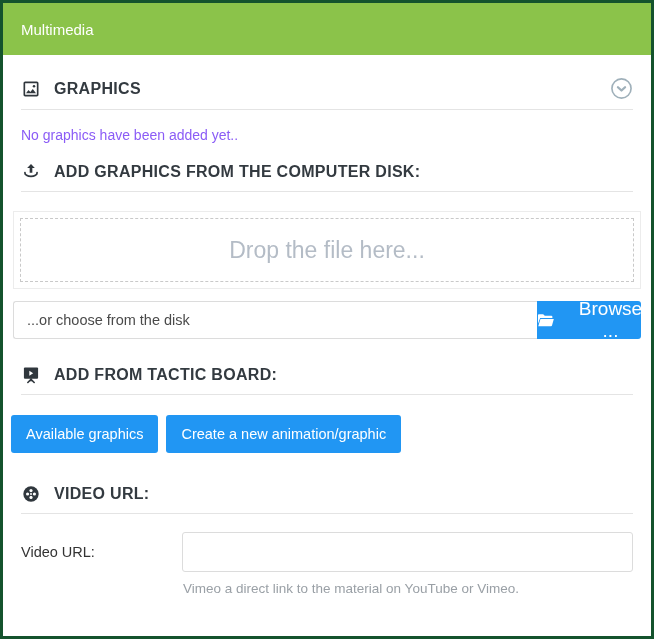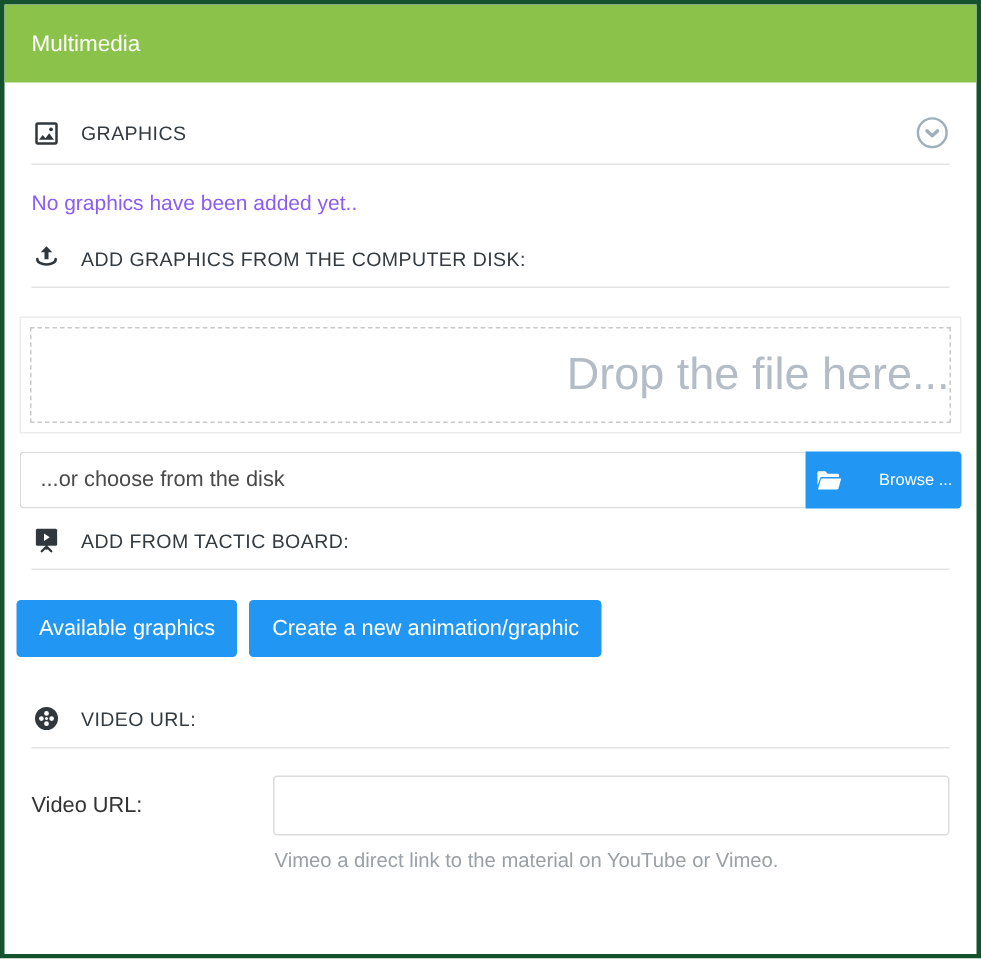--- a/index.html
+++ b/index.html
@@ -14,43 +14,43 @@
   .header {
     background: var(--header-bg, #8bc34a);
     height: 52px;
     display: flex; align-items: center;
     padding: 0 18px;
     color: #fff; font-size: 15px;
   }
   .section-head {
     display: flex; align-items: center;
     padding: 0 18px;
-    color: #333a40; font-weight: normal; font-size: 13px;
+    color: #333a40; font-weight: bold; font-size: 16px;
     letter-spacing: .3px;
   }
   .section-head .ico { display:flex; align-items:center; margin-right: 13px; }
   .graphics-head { margin-top: 22px; }
   .graphics-head .spacer { flex: 1; }
   .divider { border-bottom: 1px solid #e4e4e4; margin: 9px 18px 0 18px; }
   .empty-msg {
     margin: 17px 18px 0 18px;
     font-size: 14px; color: #8b5cf6;
   }
   .add-disk-head { margin-top: 19px; }
   .dropzone-outer {
     margin: 19px 10px 0 10px;
     border: 1px solid #ececec;
     padding: 6px;
     height: 78px;
   }
   .dropzone-inner {
     border: 1px dashed #c9c9c9;
     height: 100%;
-    display: flex; align-items: center; justify-content: flex-end;
-    font-size: 30px; font-weight: 300; color: #b4bcc6;
+    display: flex; align-items: center; justify-content: center;
+    font-size: 23px; font-weight: 300; color: #b4bcc6;
   }
   .choose-row {
     margin: 12px 10px 0 10px;
     display: flex; height: 38px;
   }
   .choose-input {
     flex: 1;
     border: 1px solid #dcdcdc;
     border-right: none;
     border-radius: 3px 0 0 3px;
@@ -58,26 +58,26 @@
     font-size: 14.5px; color: #333;
     font-family: "Liberation Sans", sans-serif;
     outline: none;
   }
   .choose-input::placeholder { color: #4a4a4a; opacity: 1; }
   .browse-btn {
     width: 104px;
     background: var(--accent, #2196f3);
     color: #fff; border: none;
     border-radius: 0 3px 3px 0;
-    font-size: 11px;
+    font-size: 19px;
     display: flex; align-items: center; justify-content: center;
     gap: 24px; cursor: pointer;
     font-family: "Liberation Sans", sans-serif;
   }
-  .tactic-head { margin-top: 11px; }
+  .tactic-head { margin-top: 26px; }
   .btn-row { margin: 20px 8px 0 8px; display: flex; gap: 8px; }
   .blue-btn {
     background: var(--accent, #2196f3);
     color: #fff; border: none; border-radius: 3px;
     height: 38px; padding: 0 15px;
     font-size: 14.5px; cursor: pointer;
     font-family: "Liberation Sans", sans-serif;
     text-align: center;
   }
   .video-head { margin-top: 31px; }

